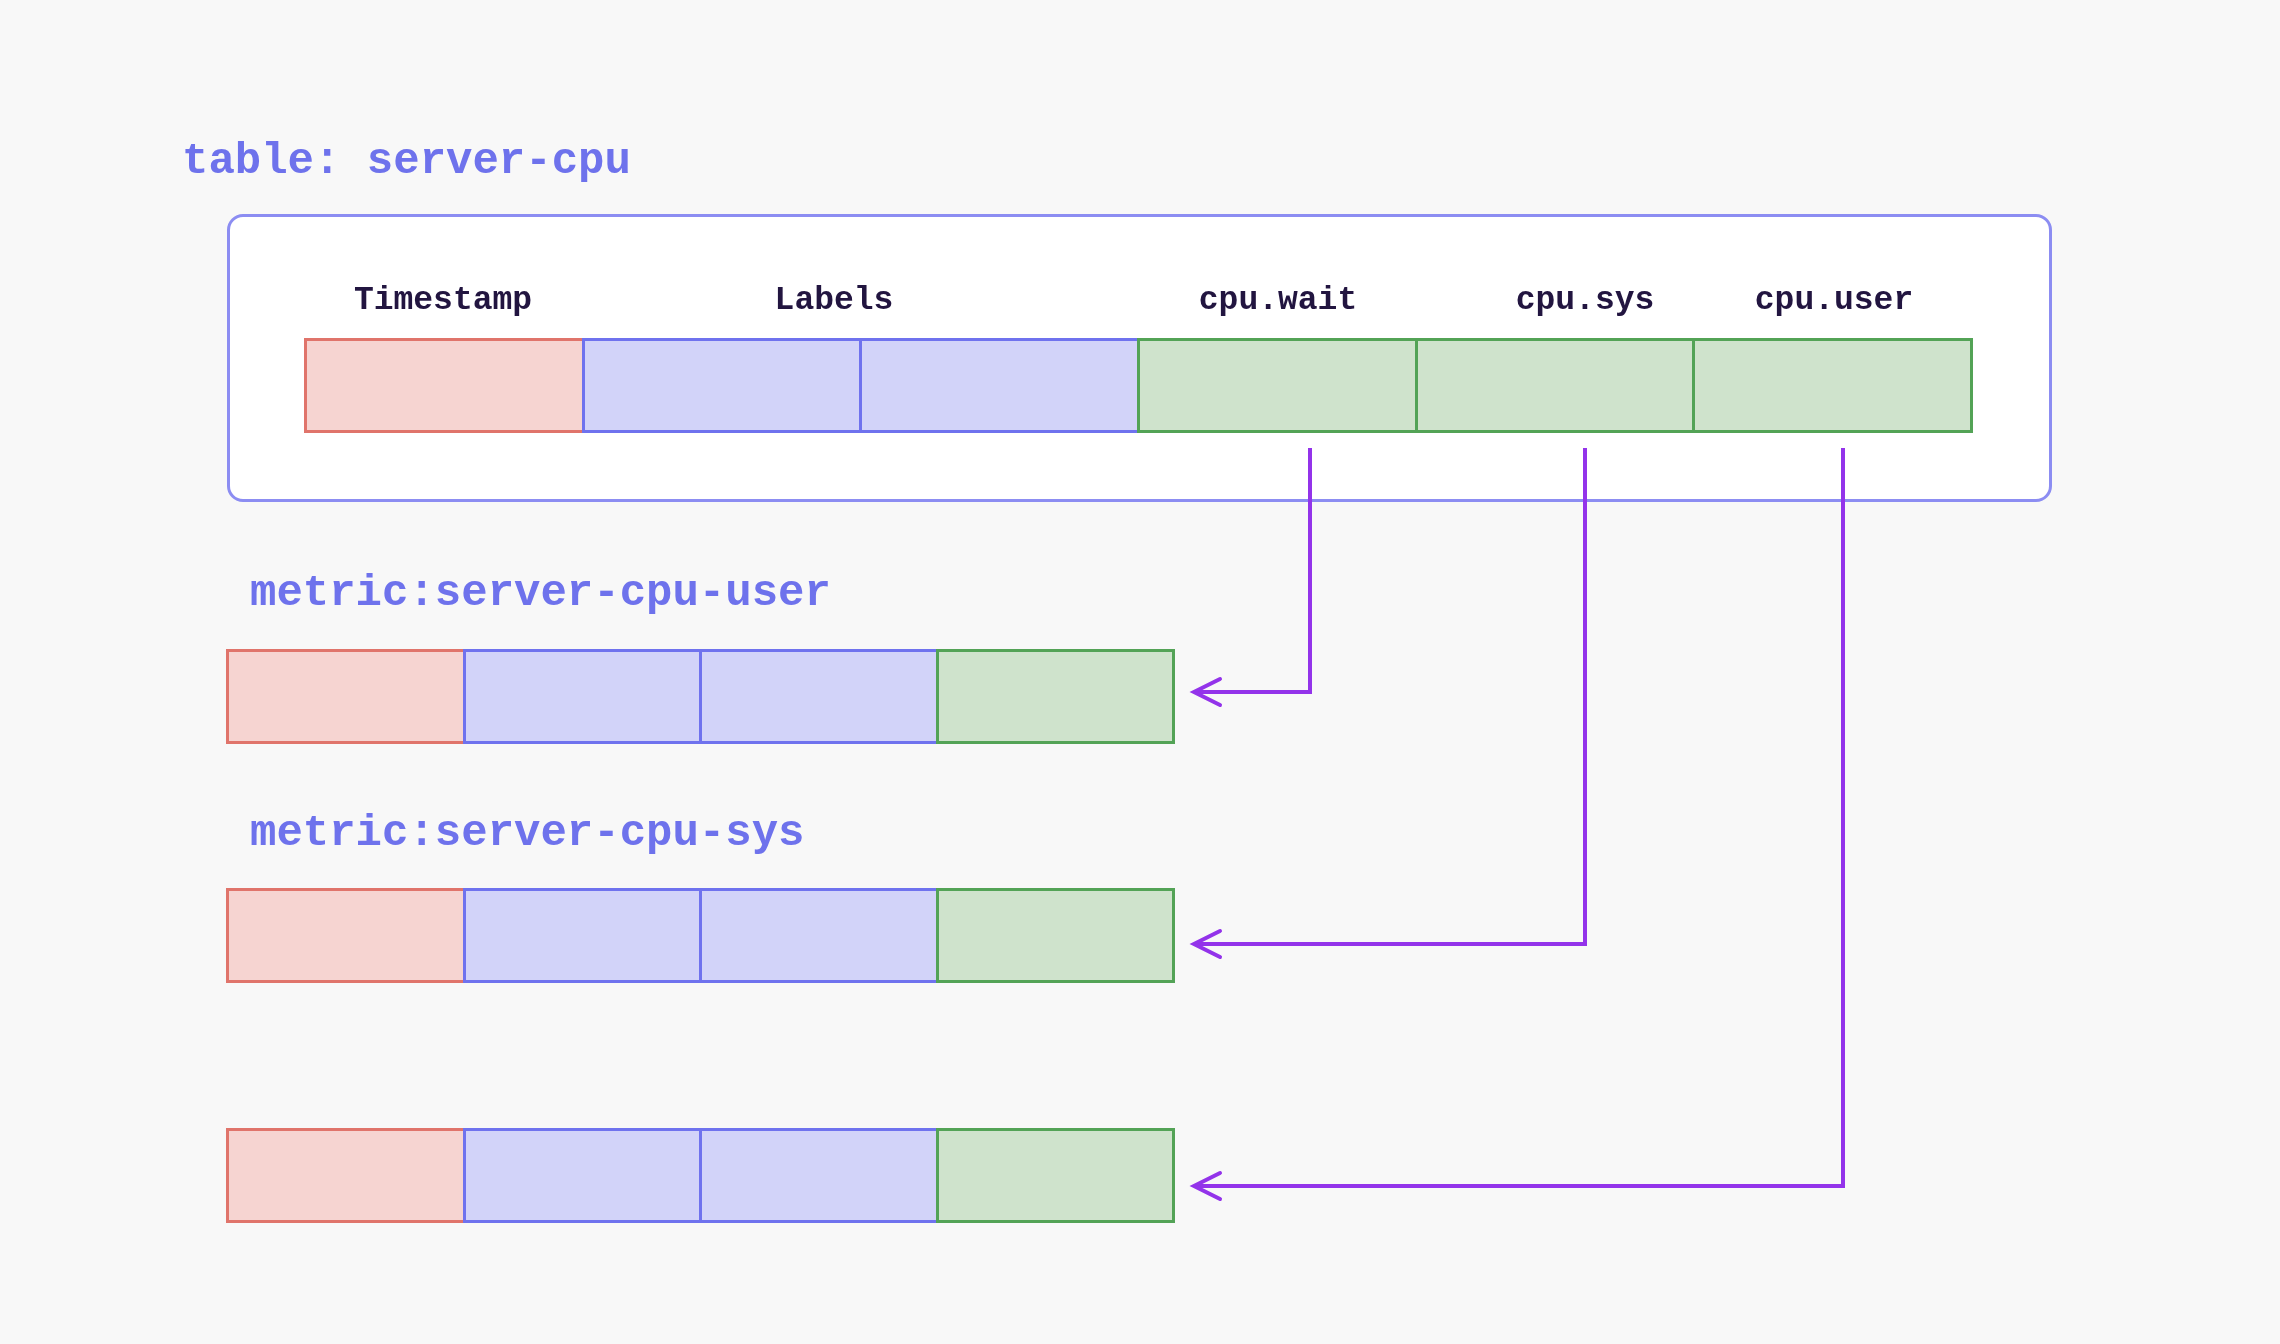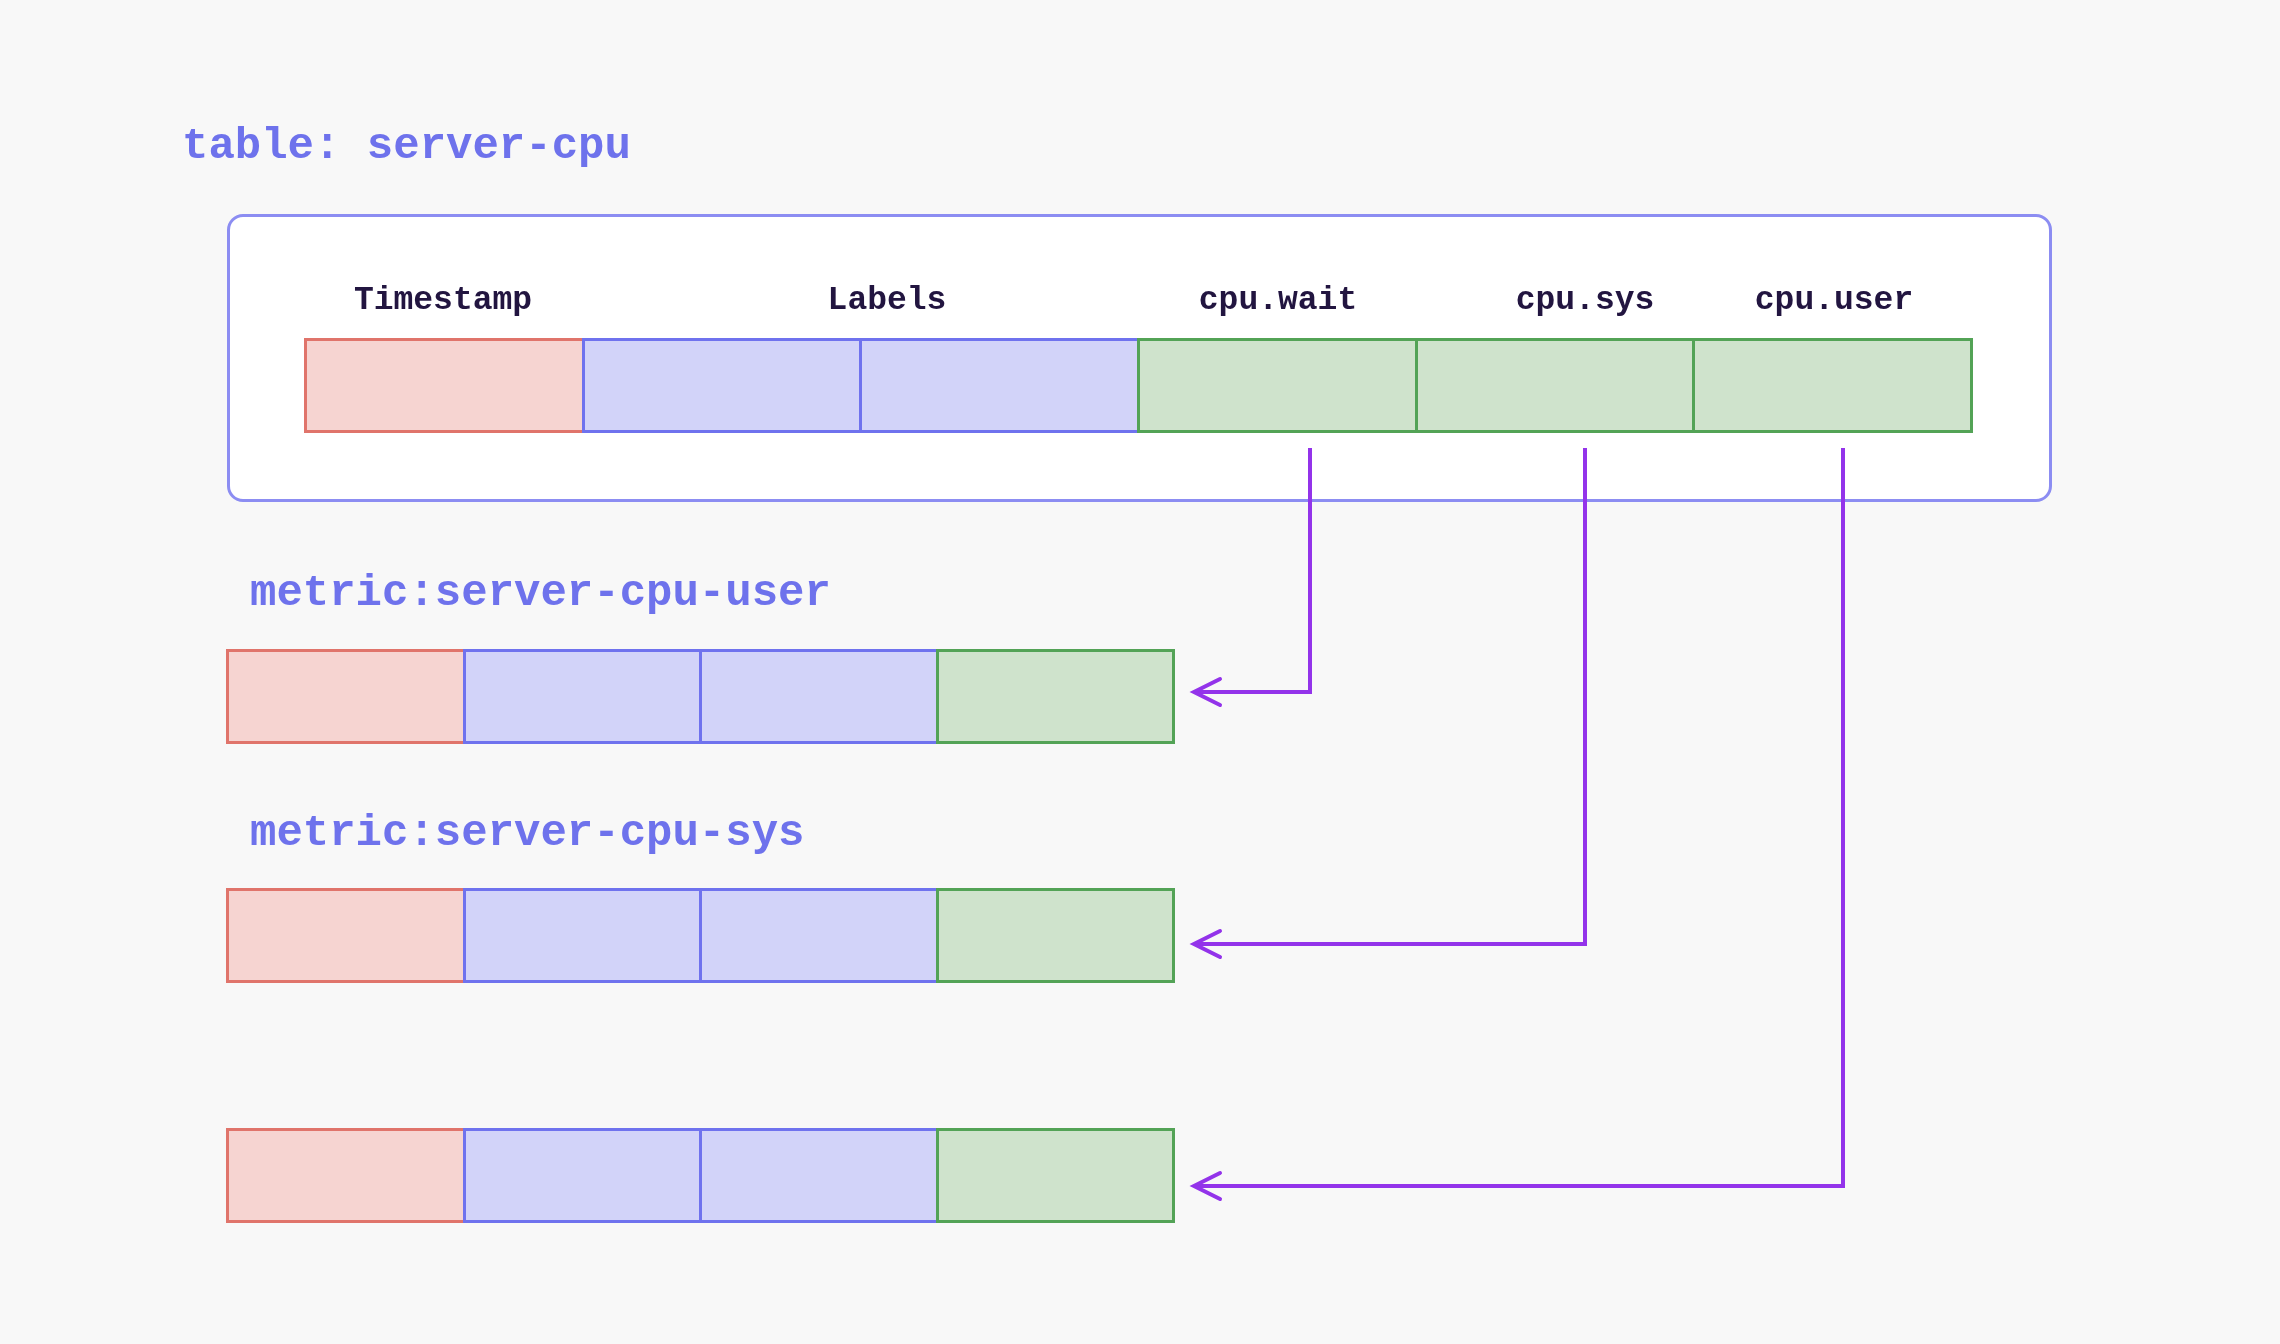--- a/index.html
+++ b/index.html
@@ -9,21 +9,21 @@
   }
   .stage{
     position:relative;
     width:2280px;
     height:1344px;
     background:#f8f8f8;
     overflow:hidden;
   }
   .diagram-title{
     position:absolute;
-    left:182px; top:124px;
+    left:182px; top:139px;
     font-size:44px; line-height:44px;
     font-weight:700;
     color:#6e72ec;
     white-space:pre;
   }
   .table-card{
     position:absolute;
     left:227px; top:214px;
     width:1825px; height:288px;
     box-sizing:border-box;
@@ -78,21 +78,21 @@
 </style>
 </head>
 <body>
 
 <div class="stage">
 
   <div class="diagram-title">table: server-cpu</div>
 
   <div class="table-card">
     <span class="col-header" style="left:213px">Timestamp</span>
-    <span class="col-header" style="left:657px">Labels</span>
+    <span class="col-header" style="left:604px">Labels</span>
     <span class="col-header" style="left:1048px">cpu.wait</span>
     <span class="col-header" style="left:1355px">cpu.sys</span>
     <span class="col-header" style="left:1604px">cpu.user</span>
 
     <div class="cells-row table-cells">
       <div class="cell red"></div>
       <div class="cell blue"></div>
       <div class="cell blue"></div>
       <div class="cell green"></div>
       <div class="cell green"></div>

